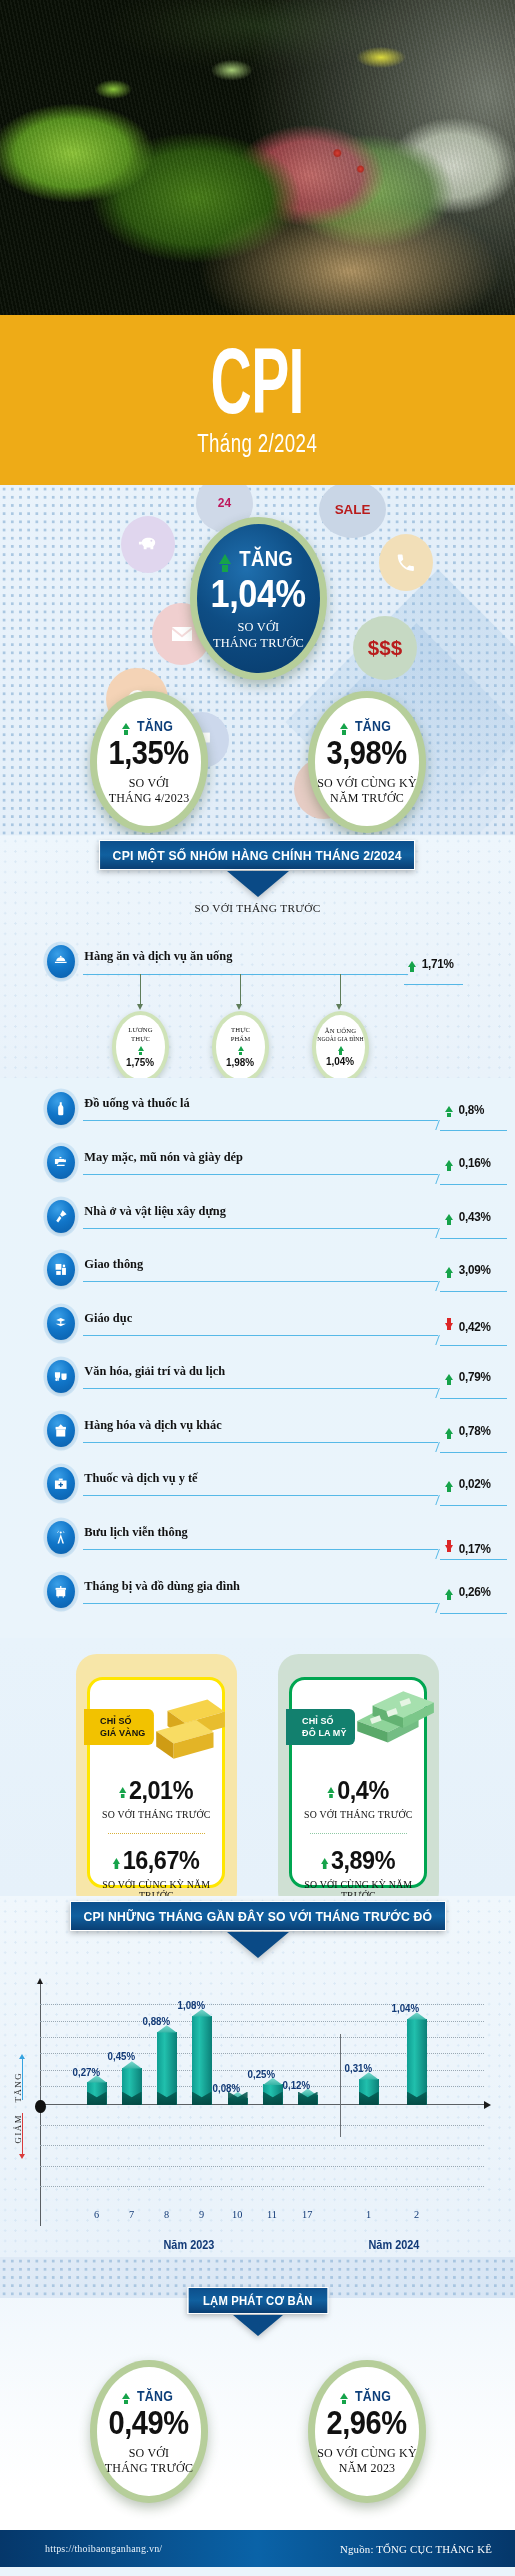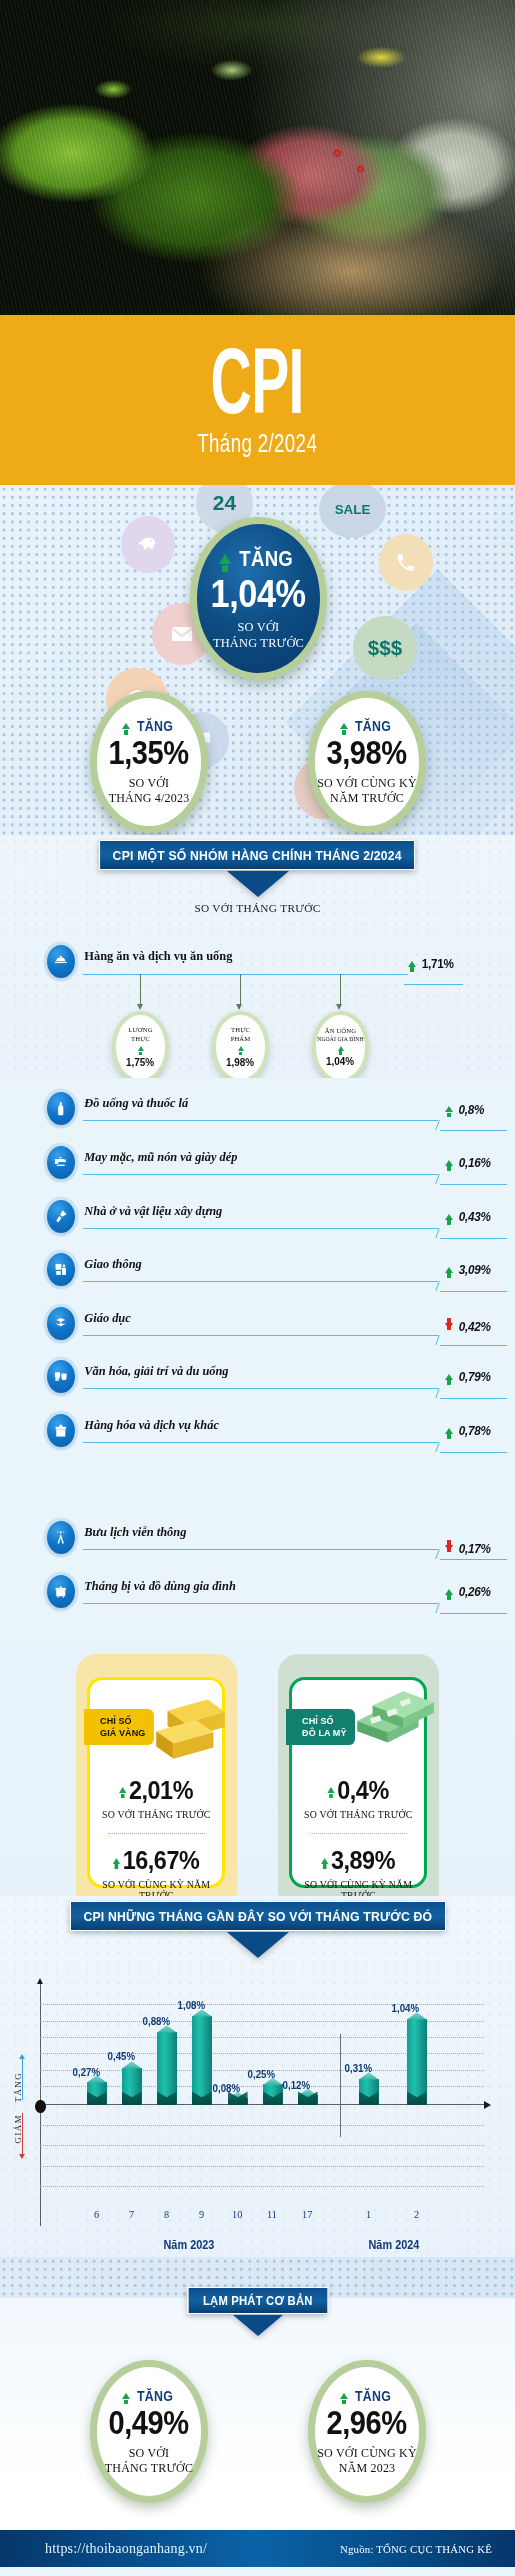--- a/index.html
+++ b/index.html
@@ -98,21 +98,21 @@
     transform: rotate(45deg);
   }
   .diag-shape2 {
     position: absolute; right: 20.6px; top: 170px; width: 155px; height: 155px;
     background: linear-gradient(135deg, rgba(140,180,220,0.25), rgba(200,222,242,0.05));
     transform: rotate(45deg);
   }
 
   
   .bub { position: absolute; border-radius: 50%; display:flex; align-items:center; justify-content:center;
-         font-family:"Liberation Sans",sans-serif; font-weight:700; color:#0f766e; }
+         font-family:"Liberation Sans",sans-serif; font-weight:700; color:#b91c1c; }
 
   
   .ring-outer {
     position: absolute;
     border-radius: 50%;
     background: #b6ce9a;
     box-shadow: 0 5.2px 11.3px rgba(40,70,30,0.30);
   }
   .ring-inner {
     position: absolute; inset: 7.2px;
@@ -229,21 +229,21 @@
   }
   .mini-oval .mi {
     position:absolute; inset:4.1px; border-radius:50%; background:#fff;
     display:flex; flex-direction:column; align-items:center; justify-content:center; gap:1px;
   }
   .mini-lbl { font-size:6.7px; color:#111; text-align:center; line-height:1.15; letter-spacing:0.1px;}
   .mini-pct { font-family:"Liberation Sans",sans-serif; font-weight:700; font-size:11.3px; color:#111; transform:scaleX(0.88); }
 
   
   .cat-list { position:absolute; left:0; top:1078px; width:515px; height:556px;
-    background: linear-gradient(180deg, #e9f4fb 0%, #eaf4fb 100%); font-style: italic; }
+    background: linear-gradient(180deg, #e9f4fb 0%, #eaf4fb 100%); }
   .cat-row { position:absolute; left:47px; width:420px; height:52px; }
   .cat-row .rowflex { display:flex; align-items:flex-start; gap:9.3px; }
   .cat-line {
     position:absolute; left:36px; top:28px; width:355px; height:1px;
     background:#56b9e7;
   }
   .cat-line-step {
     position:absolute; left:390px; top:28px; width:1px; height:10.3px; background:#56b9e7;
     transform: skewX(-20deg);
   }
@@ -342,21 +342,21 @@
       linear-gradient(140deg,#dfeaf6,#d7e5f4);
     background-size:8.2px 8.2px, 100% 100%;
   }
 
   
   .footer {
     position:absolute; left:0; top:2530px; width:515px; height:37px;
     background: linear-gradient(90deg,#05376a 0%, #0a63a8 50%, #05376a 100%);
     display:flex; align-items:center;
   }
-  .footer-left { position:absolute; left:45px; color:#e8f2fb; font-size:14px; letter-spacing:0.2px;}
+  .footer-left { position:absolute; left:45px; color:#e8f2fb; font-size:10px; letter-spacing:0.2px;}
   .footer-right { position:absolute; left:340px; color:#ffffff; font-size:10.8px; letter-spacing:0.2px;}
 
   .scatter-icons { position:absolute; inset:0; pointer-events:none; }
 </style>
 </head>
 <body>
 
 <div class="page">
 
   <div class="hero">
@@ -367,21 +367,21 @@
   <div class="title-band">
     <div class="title-main">CPI</div>
     <div class="title-sub">Tháng 2/2024</div>
   </div>
 
   <div class="dots-bg">
     <div class="diag-shape"></div>
     <div class="diag-shape2"></div>
 
     <div class="scatter-icons">
-      <div class="bub" style="left:196px;top:-10.3px;width:57px;height:57px;background:#cfd9e8;font-size:21px;color:#0f766e;">24</div>
+      <div class="bub" style="left:196px;top:-10.3px;width:57px;height:57px;background:#cfd9e8;font-size:12px;color:#be185d;">24</div>
       <div class="bub" style="left:319px;top:-4.1px;width:67px;height:57px;background:#c9d6e6;font-size:13.4px;">SALE</div>
       <div class="bub" style="left:121px;top:31px;width:54px;height:57px;background:#e0d6ee;">
         <svg viewBox="0 0 24 24" width="23" height="23" fill="#ffffff">
             <path d="M19 10c0-3-3-5-7-5S5 7 5 10c0 1.6.8 3 2 4v3h3v-2h4v2h3v-3c1.2-1 2-2.4 2-4zm-4-1a1 1 0 110-2 1 1 0 010 2zM2 9h3v3H2z"></path>
           </svg>
       </div>
       <div class="bub" style="left:379px;top:49px;width:54px;height:57px;background:#f2dfb8;">
         <svg viewBox="0 0 24 24" width="21.6" height="21.6" fill="#ffffff">
             <path d="M6.6 10.8a15 15 0 006.6 6.6l2.2-2.2c.3-.3.7-.4 1-.2 1.2.4 2.4.6 3.6.6.6 0 1 .4 1 1V20c0 .6-.4 1-1 1C10.8 21 3 13.2 3 3.9c0-.6.4-1 1-1h3.5c.6 0 1 .4 1 1 0 1.3.2 2.5.6 3.6.1.4 0 .8-.2 1.1l-2.3 2.2z"></path>
           </svg>
@@ -627,21 +627,21 @@
     <div class="cat-row" style="top:282px;">
       <div class="rowflex">
         <div class="cat-icon">
           <svg viewBox="0 0 24 24">
               <path d="M3 5h8v6a4 4 0 01-8 0z"></path>
               <path d="M13 7h8v6a4 4 0 01-8 0z"></path>
               <circle cx="5.5" cy="16.5" r="2"></circle>
               <path d="M7.5 18h1.5v-6H7.5z"></path>
             </svg>
         </div>
-        <div class="row-name" style="padding-top:4.1px;">Văn hóa, giải trí và du uống</div>
+        <div class="row-name" style="padding-top:4.1px;">Văn hóa, giải trí và du lịch</div>
       </div>
       <div class="cat-line"></div>
       <div class="cat-line-step"></div>
       <div class="cat-line-2"></div>
       <div class="cat-val-wrap">
         <div class="arrow-up sm"></div>
         <div class="row-val">0,79%</div>
       </div>
     </div>
 
@@ -658,20 +658,40 @@
       </div>
       <div class="cat-line"></div>
       <div class="cat-line-step"></div>
       <div class="cat-line-2"></div>
       <div class="cat-val-wrap">
         <div class="arrow-up sm"></div>
         <div class="row-val">0,78%</div>
       </div>
     </div>
 
+    <div class="cat-row" style="top:389px;">
+      <div class="rowflex">
+        <div class="cat-icon">
+          <svg viewBox="0 0 24 24">
+              <path d="M3 7h18v13H3z"></path>
+              <path d="M9 4h6v3H9z"></path>
+              <path d="M11 10h2v7h-2z" fill="#0a5da8"></path>
+              <path d="M8.5 12.5h7v2h-7z" fill="#0a5da8"></path>
+            </svg>
+        </div>
+        <div class="row-name" style="padding-top:4.1px;">Thuốc và dịch vụ y tế</div>
+      </div>
+      <div class="cat-line"></div>
+      <div class="cat-line-step"></div>
+      <div class="cat-line-2"></div>
+      <div class="cat-val-wrap">
+        <div class="arrow-up sm"></div>
+        <div class="row-val">0,02%</div>
+      </div>
+    </div>
 
     <div class="cat-row" style="top:443px;">
       <div class="rowflex">
         <div class="cat-icon">
           <svg viewBox="0 0 24 24">
               <path d="M12 6l5 15h-2.5L12 12 9.5 21H7z"></path>
               <circle cx="12" cy="4" r="1.6"></circle>
               <path d="M7 4a5 5 0 011.6-2M17 4a5 5 0 00-1.6-2" stroke="#fff" stroke-width="1.4" fill="none"></path>
             </svg>
         </div>

